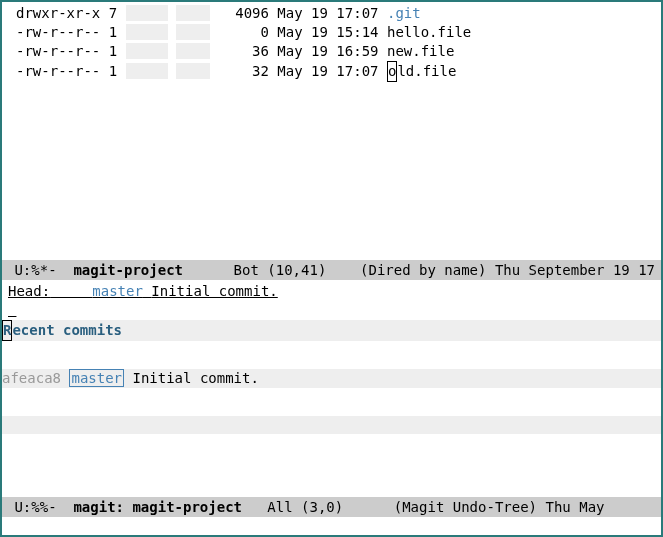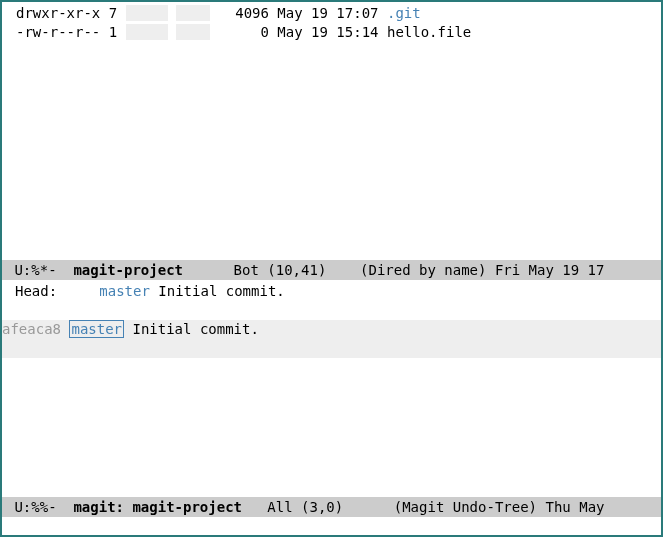--- a/index.html
+++ b/index.html
@@ -52,34 +52,36 @@
     .modeline .buffer-name { font-weight: bold; }
     .bottom-pane {
       background: #fff;
       position: relative;
     }
     .magit-header {
       padding: 2px 0 0 0;
     }
     .magit-line {
       white-space: pre;
-      padding-left: 13px;
+      padding-left: 6px;
+      text-decoration: underline;
     }
     .head-label { color: #000; }
     .branch { color: #4682b4; }
     .section-heading {
       background: #eee;
       color: #2a5f7f;
       font-weight: bold;
       padding: 0;
       white-space: pre;
     }
     .section-content {
       background: #eee;
       white-space: pre;
+      margin-top: 28px;
     }
     .recent-cursor {
       border: 1px solid #000;
       display: inline-block;
     }
     .hash { color: #999; }
     .branch-box {
       border: 1px solid #4682b4;
       color: #4682b4;
       padding: 0 1px;
@@ -111,30 +113,33 @@
     }
   </style>
 </head>
 <body>
 
 <div class="container">
   <div class="top-pane">
     <div class="dired-content">
         <div class="dired-line"><span class="perms">drwxr-xr-x 7</span> <span class="dim">     </span> <span class="dim">    </span> <span class="num">  4096</span> <span class="date">May 19 17:07</span> <span class="dir-name">.git</span></div>
         <div class="dired-line"><span class="perms">-rw-r--r-- 1</span> <span class="dim">     </span> <span class="dim">    </span> <span class="num">     0</span> <span class="date">May 19 15:14</span> <span class="file-name">hello.file</span></div>
+        <div class="dired-line"><span class="perms">-rw-r--r-- 1</span> <span class="dim">     </span> <span class="dim">    </span> <span class="num">    36</span> <span class="date">May 19 16:59</span> <span class="file-name">new.file</span></div>
+        <div class="dired-line"><span class="perms">-rw-r--r-- 1</span> <span class="dim">     </span> <span class="dim">    </span> <span class="num">    32</span> <span class="date">May 19 17:07</span> <span class="file-name"><span class="cursor-box">o</span>ld.file</span></div>
       </div>
   </div>
 
-  <div class="modeline"><span> U:%*-</span>  <span class="buffer-name">magit-project</span>      <span>Bot (10,41)</span>    <span>(Dired by name)</span> <span>Fri May 19 17</span></div>
+  <div class="modeline"><span> U:%*-</span>  <span class="buffer-name">magit-project</span>      <span>Bot (10,41)</span>    <span>(Dired by name)</span> <span>Thu September 19 17</span></div>
 
   <div class="bottom-section">
     <div class="bottom-pane">
       <div class="magit-header">
         <div class="magit-line"><span class="head-label">Head:</span>     <span class="branch">master</span> <span>Initial commit.</span></div>
         <div class="magit-line"> </div>
+        <div class="section-heading"><span class="recent-cursor">R</span><span>ecent commits</span></div>
         <div class="section-content"><span class="hash">afeaca8</span> <span class="branch-box">master</span> <span class="commit-msg">Initial commit.</span></div>
         <div class="section-content"> </div>
       </div>
     </div>
 
     <div class="modeline bottom-modeline"><span> U:%%-</span>  <span class="buffer-name">magit: magit-project</span>   <span>All (3,0)</span>      <span>(Magit Undo-Tree)</span> <span>Thu May </span></div>
 
     <div class="minibuffer"></div>
   </div>
 </div>

